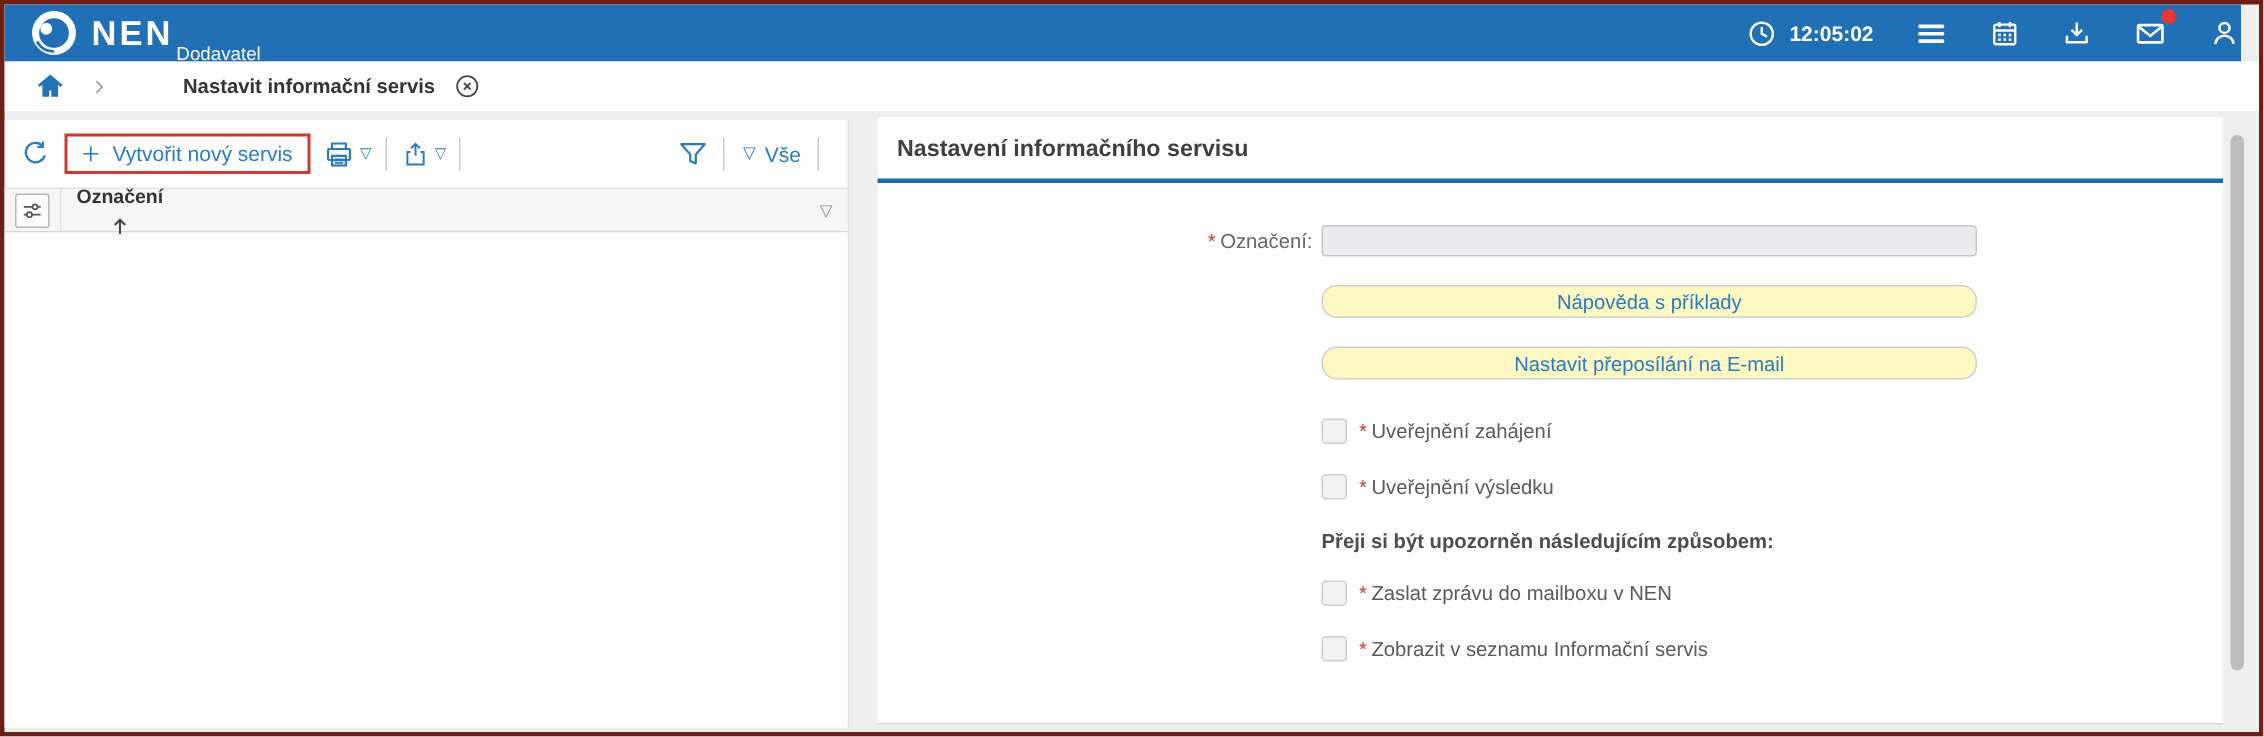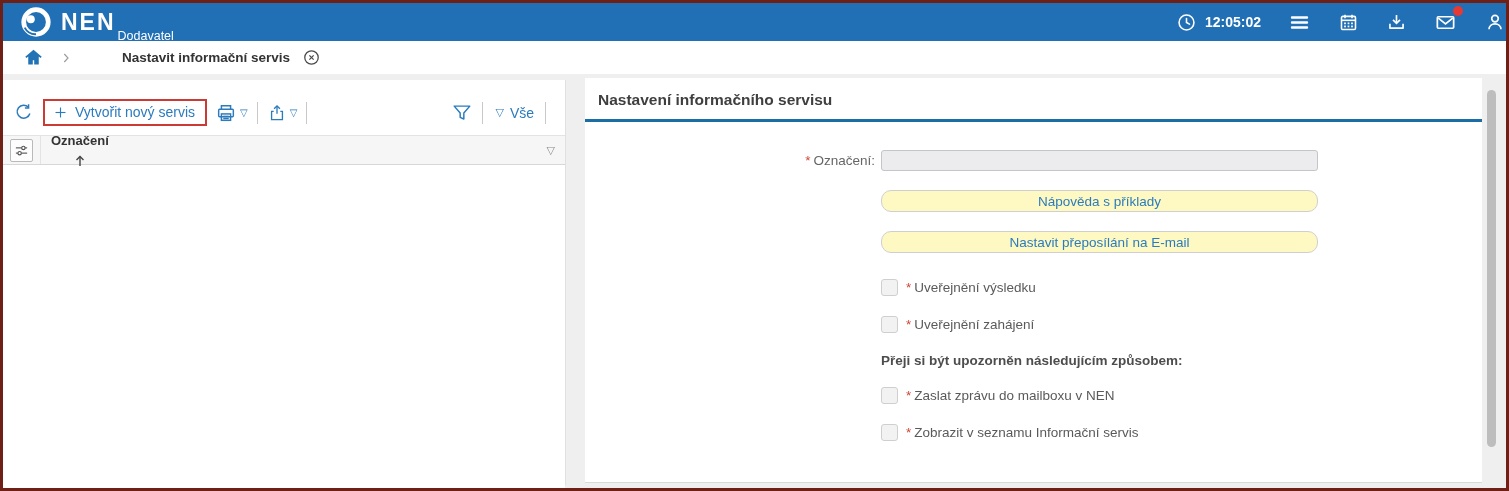--- a/index.html
+++ b/index.html
@@ -1,37 +1,37 @@
 <!DOCTYPE html>
 <html><head>
 <meta charset="utf-8">
 <style>
   html,body{margin:0;padding:0;background:#efefef;font-family:"Liberation Sans",sans-serif;}
   .frame{position:relative;width:1509px;height:491px;box-sizing:border-box;border:3px solid #6e2016;background:#efefef;overflow:hidden;}
   
-  .topbar{position:absolute;left:0;top:0;right:0;height:38px;background:#216fb4;display:flex;align-items:center;justify-content:space-between;color:#fff;}
+  .topbar{position:absolute;left:0;top:0;right:12px;height:38px;background:#216fb4;display:flex;align-items:center;justify-content:space-between;color:#fff;}
   .brand{display:flex;align-items:center;padding-left:16px;cursor:pointer;}
   .brand-mark{width:34px;height:34px;margin-right:8px;}
   .brand-text{display:flex;align-items:flex-end;}
   .brand-name{font-size:23px;font-weight:bold;letter-spacing:2px;line-height:1;}
   .brand-sub{font-size:12.5px;margin-left:2px;margin-bottom:-9px;}
   .top-icons{display:flex;align-items:center;gap:27px;}
   .top-icons svg{display:block;}
   .clock-group{display:flex;align-items:center;gap:8px;}
   .top-time{font-size:14px;font-weight:bold;}
   .mail-wrap{position:relative;}
   .mail-badge{position:absolute;top:-5px;right:-6px;width:10px;height:10px;border-radius:50%;background:#e53935;}
   
   .crumbbar{position:absolute;left:0;top:38px;right:0;height:33px;background:#fff;display:flex;align-items:center;padding-left:20px;box-sizing:border-box;}
   .crumb-sep{margin:0 14px;display:flex;}
   .crumb-title{font-size:13.5px;font-weight:bold;color:#333;padding-left:34px;}
   .crumb-close{margin-left:12px;display:flex;cursor:pointer;}
   
   .left-panel{position:absolute;left:0;top:77px;width:563px;height:405px;background:#fff;border-right:1px solid #e0e0e0;box-sizing:border-box;}
-  .toolbar{height:45px;display:flex;align-items:center;padding:0 10px;color:#2b7bbd;margin-top:10px;}
+  .toolbar{height:45px;display:flex;align-items:center;padding:0 10px;color:#2b7bbd;}
   .tb-icon{display:flex;align-items:center;cursor:pointer;color:#2b7bbd;}
   .create-btn{display:flex;align-items:center;gap:7px;border:2px solid #cc3b33;padding:3px 10px 4px 8px;margin-left:9px;margin-right:8px;cursor:pointer;background:#fff;color:#2b7bbd;font-size:14px;font-family:inherit;}
   .dd-tri{font-size:10px;color:#2b7bbd;margin-left:3px;cursor:pointer;line-height:1;}
   .tb-div{width:1px;height:22px;background:#c9c9c9;margin:0 9px;}
   .tb-spacer{flex:1;}
   .vse{display:flex;align-items:center;gap:6px;font-size:14px;color:#2b7bbd;cursor:pointer;margin-right:2px;}
   .vse .dd-tri{font-size:11px;}
   .thead{height:28px;background:#f6f6f6;border-top:1px solid #e3e3e3;border-bottom:1px solid #d7d7d7;display:flex;align-items:center;}
   .thead-iconcell{width:37px;display:flex;justify-content:center;align-items:center;align-self:stretch;border-right:1px solid #e3e3e3;}
   .sliders-box{width:21px;height:21px;border:1px solid #b9b9b9;border-radius:2px;background:#fdfdfd;display:flex;align-items:center;justify-content:center;cursor:pointer;}
@@ -241,41 +241,41 @@
               <span>Nastavit přeposílání na E-mail</span>
             </button>
         </div>
       </div>
 
 
       <div class="frow mb20">
         <div class="fl"></div>
         <div class="fc cb-row">
           <span class="checkbox"></span>
+          <span class="cb-lbl"><span class="req">*</span><span>Uveřejnění zahájení</span></span>
+        </div>
+      </div>
+
+      <div class="frow mb20">
+        <div class="fl"></div>
+        <div class="fc cb-row">
+          <span class="checkbox"></span>
           <span class="cb-lbl"><span class="req">*</span><span>Uveřejnění výsledku</span></span>
         </div>
       </div>
 
+      <div class="frow mb19">
+        <div class="fl"></div>
+        <div class="fc section-lbl">Přeji si být upozorněn následujícím způsobem:</div>
+      </div>
+
       <div class="frow mb20">
         <div class="fl"></div>
         <div class="fc cb-row">
           <span class="checkbox"></span>
-          <span class="cb-lbl"><span class="req">*</span><span>Uveřejnění zahájení</span></span>
-        </div>
-      </div>
-
-      <div class="frow mb19">
-        <div class="fl"></div>
-        <div class="fc section-lbl">Přeji si být upozorněn následujícím způsobem:</div>
-      </div>
-
-      <div class="frow mb20">
-        <div class="fl"></div>
-        <div class="fc cb-row">
-          <span class="checkbox"></span>
           <span class="cb-lbl"><span class="req">*</span><span>Zaslat zprávu do mailboxu v NEN</span></span>
         </div>
       </div>
 
       <div class="frow">
         <div class="fl"></div>
         <div class="fc cb-row">
           <span class="checkbox"></span>
           <span class="cb-lbl"><span class="req">*</span><span>Zobrazit v seznamu Informační servis</span></span>
         </div>

